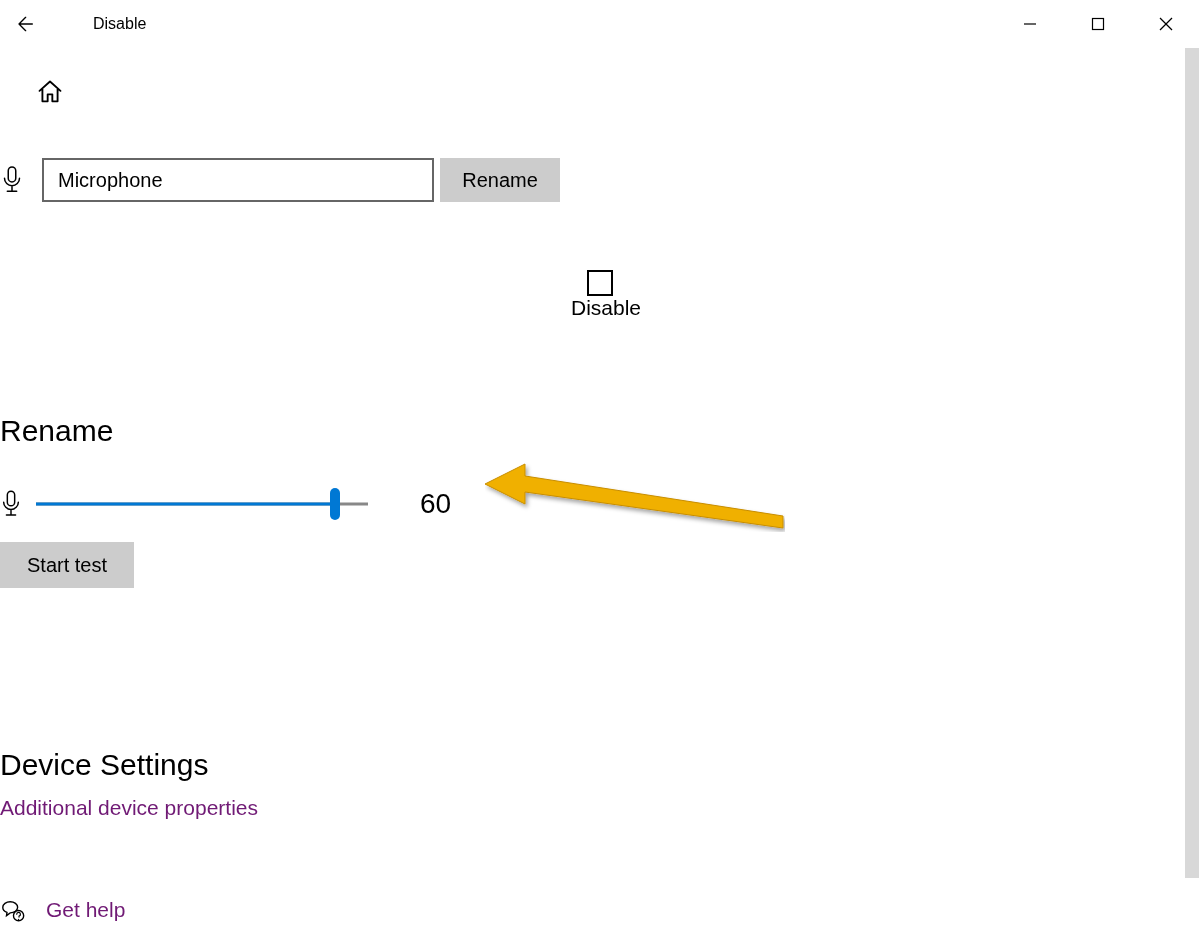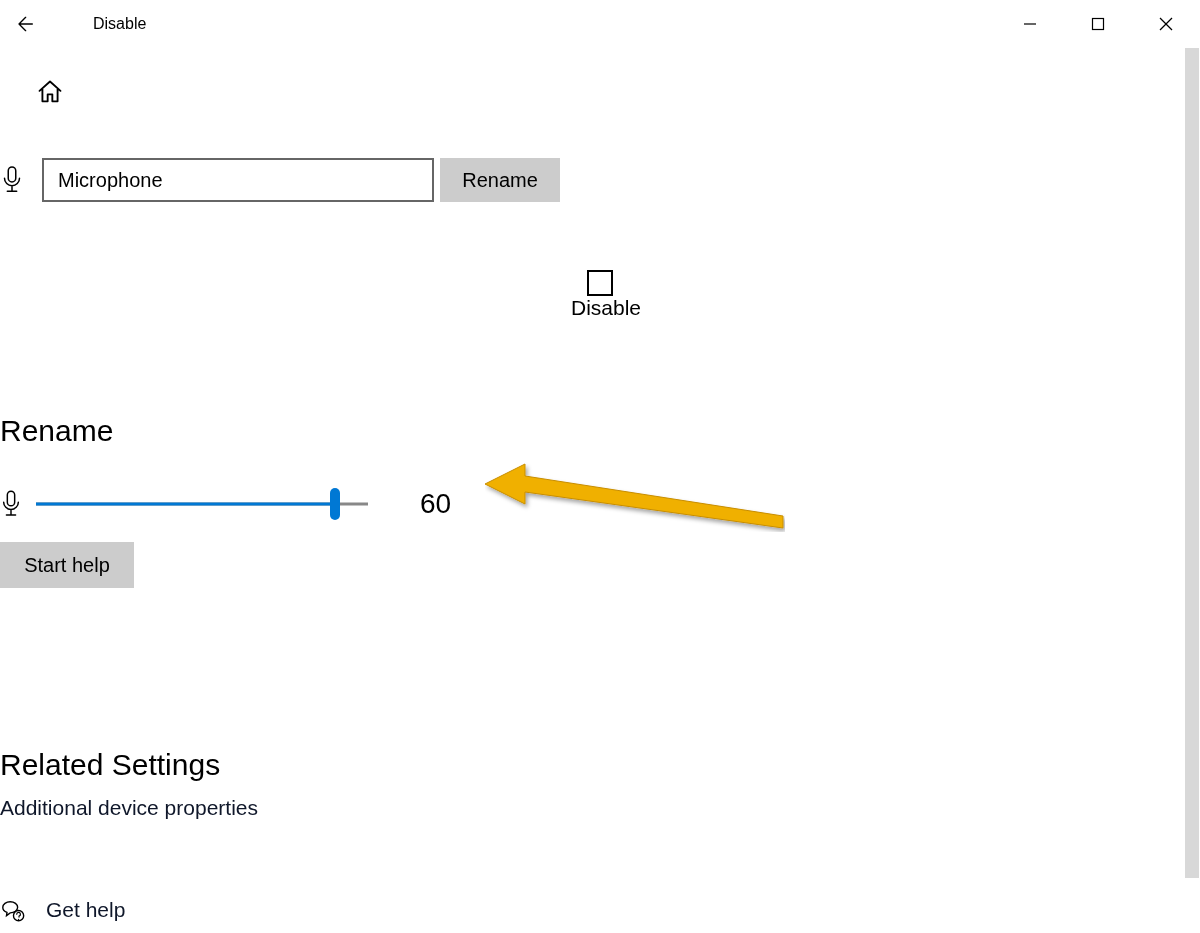--- a/index.html
+++ b/index.html
@@ -185,21 +185,21 @@
     display: block;
   }
 
   
   .related-heading {
     font-size: 30px;
     font-weight: 400;
     margin-top: 160px;
   }
   .link {
-    color: #0f172a;
+    color: #701a75;
     font-size: 21px;
     margin-top: 14px;
     display: inline-block;
     cursor: pointer;
   }
 
   
   .help-row {
     display: flex;
     align-items: flex-start;
@@ -295,24 +295,24 @@
       <path d="M4 14 a8 8 0 0 0 16 0 M12 22 V28 M7 28 H17" stroke="#000" stroke-width="1.6" fill="none" stroke-linecap="round"></path>
     </svg>
     <div class="slider">
       <div class="track-bg"></div>
       <div class="track-fill" style="width: 90%;"></div>
       <div class="thumb" style="left: 90%;"></div>
     </div>
     <div class="volume-value">60</div>
   </div>
 
-  <button class="start-test-btn">Start help</button>
-
-  
-  <div class="related-heading">Related Settings</div>
+  <button class="start-test-btn">Start test</button>
+
+  
+  <div class="related-heading">Device Settings</div>
   <a class="link">Additional device properties</a>
 
   
   <div class="help-row">
     <svg class="icon20" viewBox="0 0 28 28">
       <path d="M3 10 a8 6 0 1 1 8 6 l-4 3 l0.5 -3.5 A8 6 0 0 1 3 10 Z" stroke="#000" stroke-width="1.5" fill="none"></path>
       <circle cx="20" cy="19" r="5.5" stroke="#000" stroke-width="1.5" fill="#fff"></circle>
       <path d="M18 17.5 a2 2 0 1 1 2.5 2 v1 M20 23 v0.1" stroke="#000" stroke-width="1.3" fill="none" stroke-linecap="round"></path>
     </svg>
     <a class="link">Get help</a>

